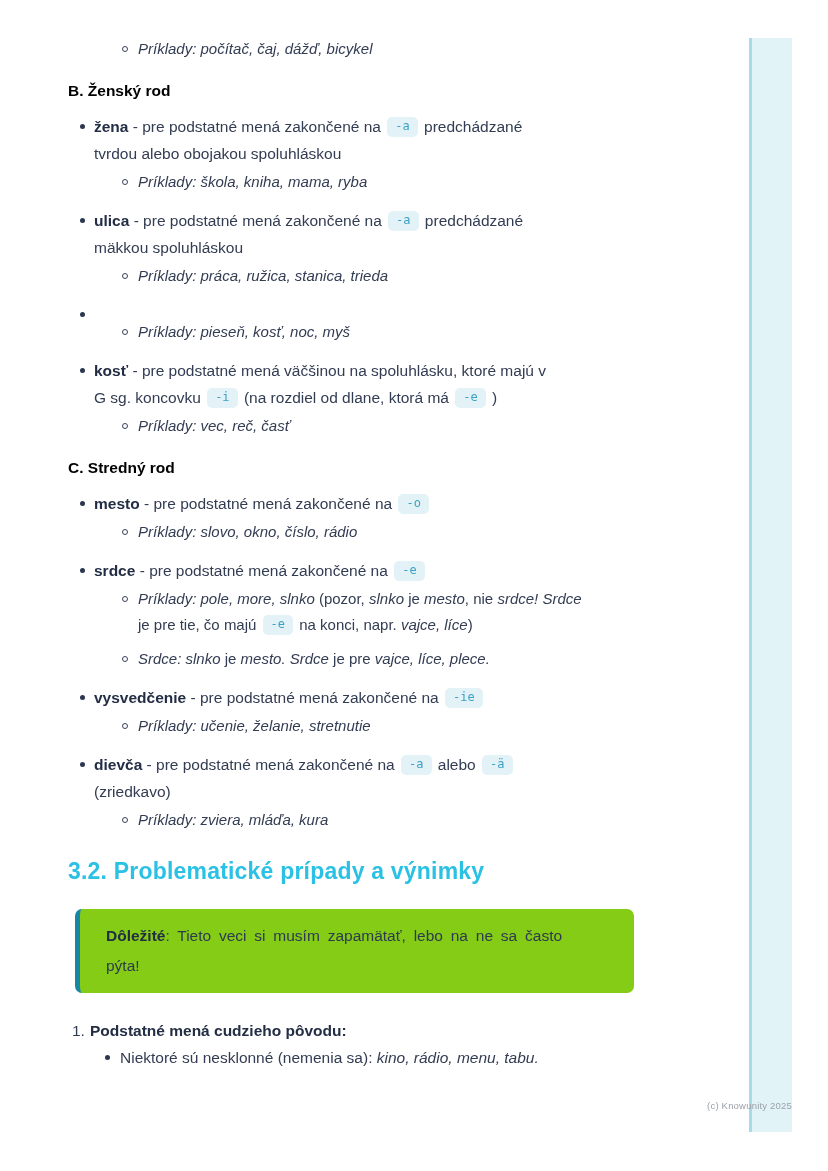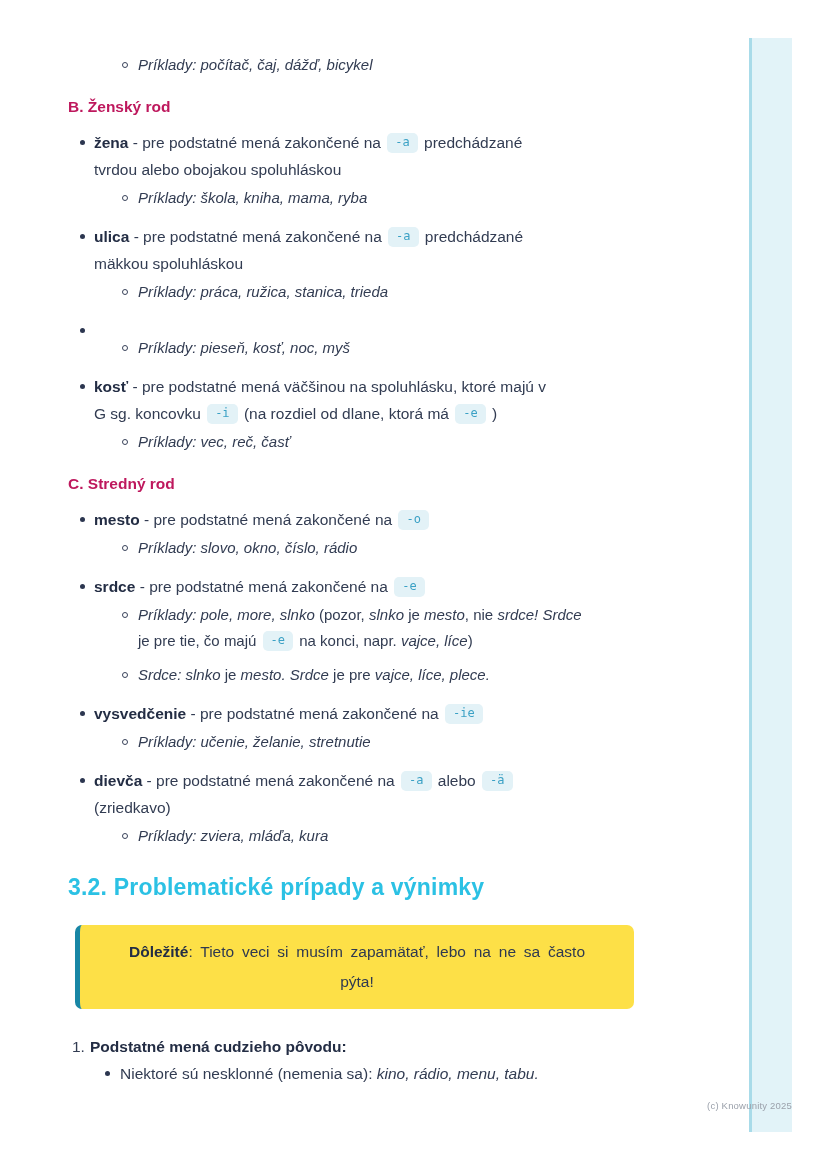--- a/index.html
+++ b/index.html
@@ -1,45 +1,45 @@
 <!DOCTYPE html>
 <html><head>
 <meta charset="utf-8">
 <style>
   html,body{margin:0;padding:0;background:#ffffff;}
   .page{position:relative;width:828px;height:1171px;overflow:hidden;
         font-family:"Liberation Sans",sans-serif;color:#323c52;background:#ffffff;}
-  .content{position:relative;z-index:1;padding-top:52px;}
+  .content{position:relative;z-index:1;padding-top:36px;}
 
   
   .li{display:flex;gap:9px;margin:12px 0 0 80px;font-size:15.5px;line-height:27px;}
   .li-body{max-width:565px;}
   .sub{display:flex;gap:10px;margin:2px 0 0 122px;font-size:15px;line-height:26px;}
   .sub .li-body{max-width:535px;}
   .first-sub{margin-top:0;}
   .sub-gap{margin-top:8px;}
 
   .marker-disc{flex:none;width:5px;height:5px;border-radius:50%;background:#2c3650;margin-top:11px;}
   .marker-circle{flex:none;width:4px;height:4px;border-radius:50%;border:1.5px solid #39435b;margin-top:10px;background:transparent;}
 
-  h3.sec{margin:18px 0 0 68px;font-size:15.5px;font-weight:700;color:#be185d;line-height:21px;}
+  h3.sec{margin:18px 0 0 68px;font-size:15.5px;font-weight:700;color:#000000;line-height:21px;}
 
   .badge{font-family:"DejaVu Sans Mono",monospace;font-size:12px;color:#3ba1c5;background:#e3f2f7;
          padding:3px 8px 4px;border-radius:5px;display:inline-block;line-height:13px;
          vertical-align:2px;margin:0 2px;}
 
   .seg-b{font-weight:700;color:#232d44;}
   .seg-i{font-style:italic;}
 
   h2.h32{margin:22px 0 0 68px;font-size:23px;line-height:32px;font-weight:700;
          color:#2bc1e4;letter-spacing:0.2px;}
 
-  .callout{box-sizing:border-box;margin:22px 0 0 75px;width:559px;background:#fde047;
+  .callout{box-sizing:border-box;margin:22px 0 0 75px;width:559px;background:#84cc16;
            border-left:5px solid #1886a5;border-radius:7px;padding:12px 26px;
-           font-size:15.5px;line-height:30px;word-spacing:3.5px;color:#2e3950;text-align:center;}
+           font-size:15.5px;line-height:30px;word-spacing:3.5px;color:#2e3950;}
 
   .ol-item{display:flex;margin:24px 0 0 72px;font-size:15.5px;line-height:27px;}
   .ol-marker{flex:none;width:18px;}
   .ol-sub{display:flex;gap:10px;margin:0 0 0 105px;font-size:15.5px;line-height:27px;}
 
   .footer{position:absolute;top:1100px;right:36px;z-index:2;font-size:9.5px;
           color:#9ba1ab;letter-spacing:0.2px;}
 
   .stripe{position:absolute;top:38px;left:749px;width:40px;height:1094px;
           background:#e2f3f8;border-left:3px solid #a8dbe9;z-index:0;}

